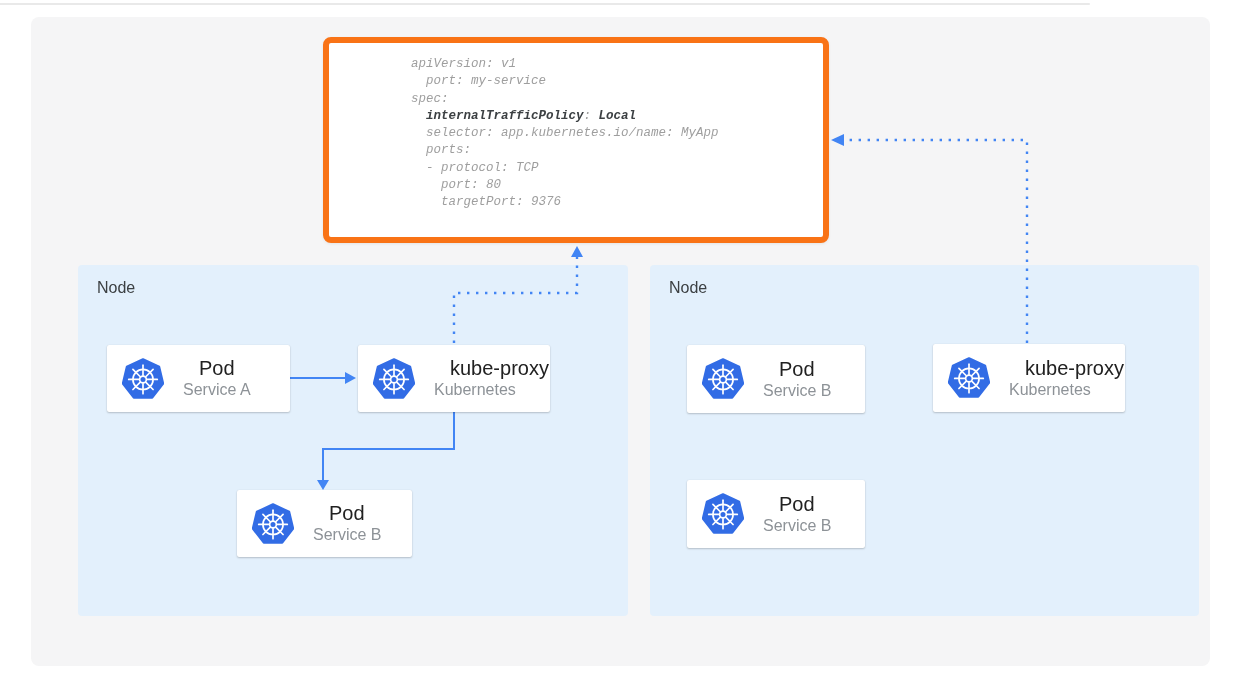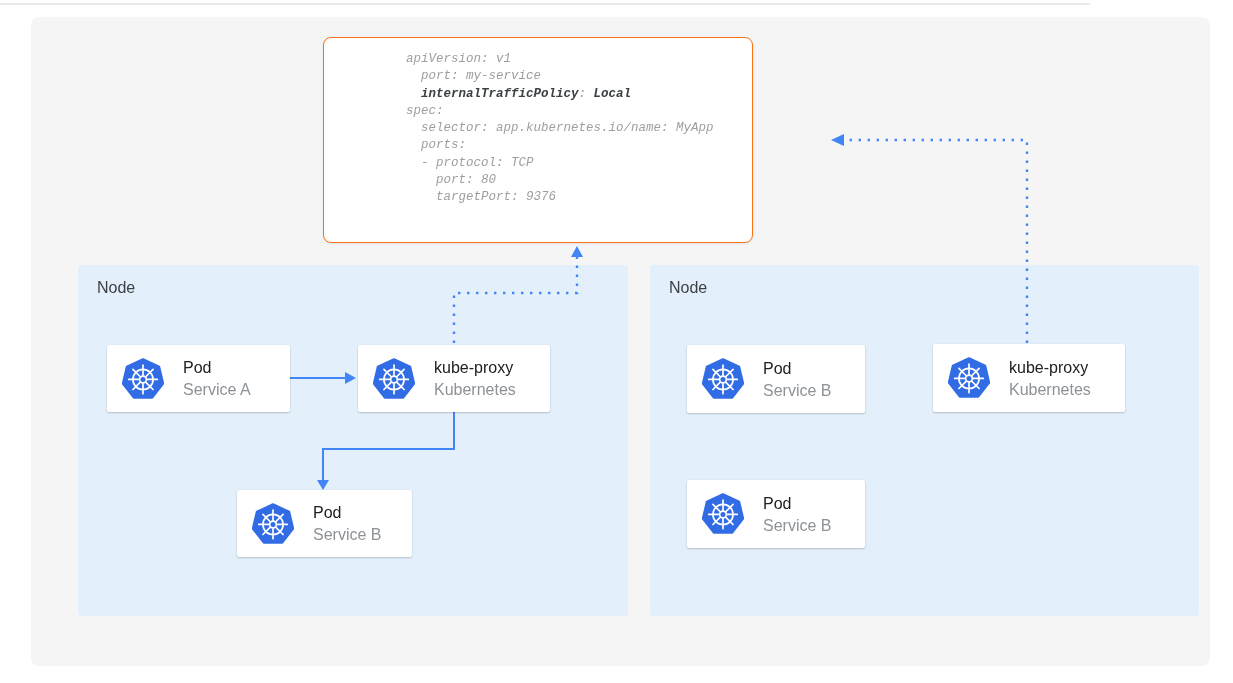--- a/index.html
+++ b/index.html
@@ -27,31 +27,31 @@
     position:absolute;left:19px;top:14px;
     font-size:16px;color:var(--node-label-text,#3c4043);
   }
   .card{
     position:absolute;background:var(--card-bg,#fff);border-radius:2px;
     box-shadow:0 1px 2px rgba(0,0,0,.20),0 0 1px rgba(0,0,0,.12);
     display:flex;align-items:center;padding-left:15px;box-sizing:border-box;gap:19px;
   }
   .card .k8s-icon{width:42px;height:42px;flex:0 0 42px;}
   .card .txt{display:flex;flex-direction:column;justify-content:center;}
-  .card .title{font-size:16px;line-height:22px;color:var(--title-text,#212121);}
+  .card .title{font-size:20px;line-height:22px;color:var(--title-text,#212121);margin-left:16px;}
   .card .subtitle{font-size:16px;line-height:21px;color:var(--subtitle-text,#8d9297);}
   #card-pod-a     {left:107px;top:345px;width:183px;height:67px;}
   #card-kp-left   {left:358px;top:345px;width:192px;height:67px;}
   #card-pod-b-left{left:237px;top:490px;width:175px;height:67px;}
   #card-pod-b1-right{left:687px;top:345px;width:178px;height:68px;}
   #card-kp-right  {left:933px;top:344px;width:192px;height:68px;}
   #card-pod-b2-right{left:687px;top:480px;width:178px;height:68px;}
   #yaml-card{
-    position:absolute;left:323px;top:37px;width:430px;height:206px;box-sizing:border-box;
-    background:var(--card-bg,#fff);border:1px solid #f97316;border-radius:8px;
+    position:absolute;left:323px;top:37px;width:506px;height:206px;box-sizing:border-box;
+    background:var(--card-bg,#fff);border:6px solid #f97316;border-radius:8px;
     box-shadow:0 1px 3px rgba(0,0,0,.07);
     padding:13px 0 0 82px;
   }
   .code-line{
     font-family:"Liberation Mono","DejaVu Sans Mono",monospace;
     font-style:italic;font-size:12.5px;line-height:17.3px;
     color:var(--code-text,#9e9e9e);white-space:pre;
   }
   .code-line .seg-b{font-weight:bold;color:var(--code-bold-text,#3c4043);}
   #arrow-layer{position:absolute;left:0;top:0;width:1233px;height:683px;pointer-events:none;}
@@ -88,22 +88,22 @@
     </g>
     <g stroke="#4285f4" fill="#4285f4">
       <path d="M1027,343 V140 H844" fill="none" stroke-width="2.4" stroke-dasharray="2.4 6.6"></path>
       <polygon points="844,134 844,146 831,140" stroke="none"></polygon>
     </g>
   </svg>
 
   <div id="yaml-card">
     <div class="code-line"><span>apiVersion: v1</span></div>
     <div class="code-line"><span>  port: my-service</span></div>
+    <div class="code-line"><span>spec:</span></div>
     <div class="code-line"><span>  </span><span class="seg-b">internalTrafficPolicy</span><span>: </span><span class="seg-b">Local</span></div>
-    <div class="code-line"><span>spec:</span></div>
     <div class="code-line"><span>  selector: app.kubernetes.io/name: MyApp</span></div>
     <div class="code-line"><span>  ports:</span></div>
     <div class="code-line"><span>  - protocol: TCP</span></div>
     <div class="code-line"><span>    port: 80</span></div>
     <div class="code-line"><span>    targetPort: 9376</span></div>
   </div>
 
   <div id="card-pod-a" class="card">
     <span class="k8s-icon"><svg viewBox="0 0 100 100" width="42" height="42" xmlns="http://www.w3.org/2000/svg">
   <polygon points="50,3 88.5,21 98,61 72,94.5 28,94.5 2,61 11.5,21" fill="#326ce5" stroke="#326ce5" stroke-width="5" stroke-linejoin="round"></polygon>

